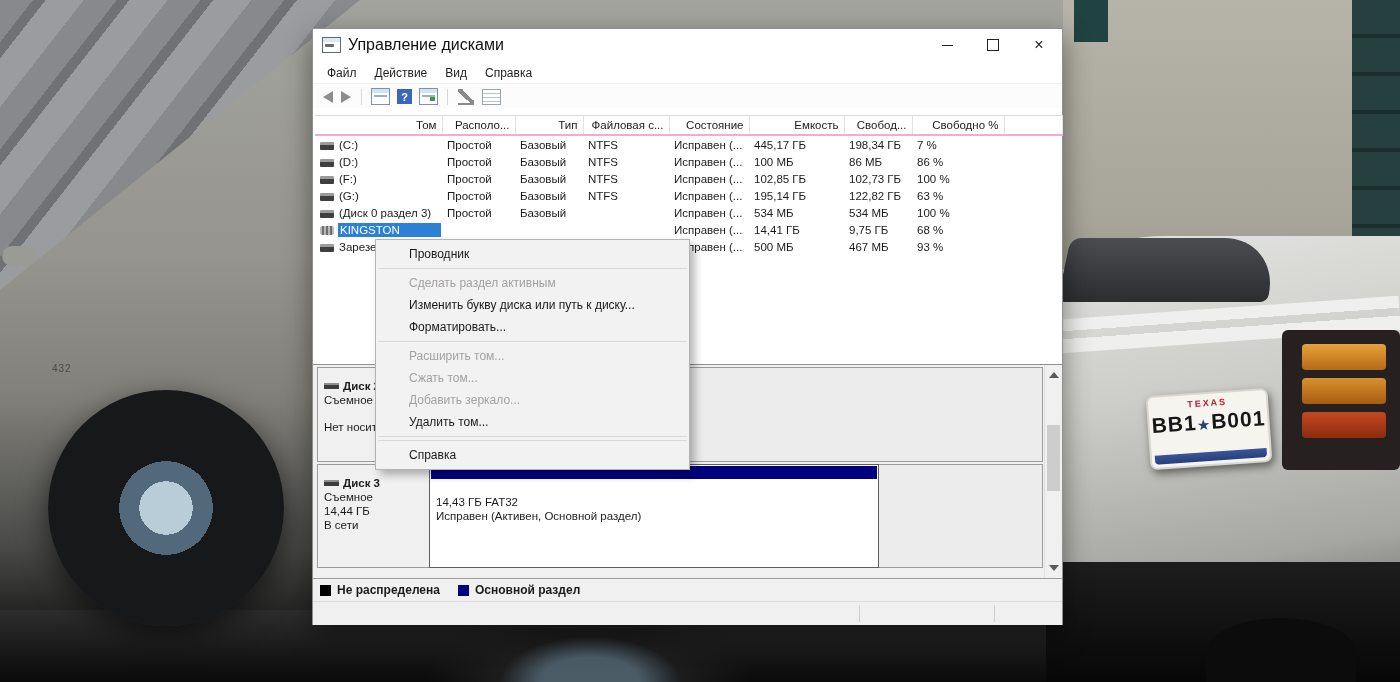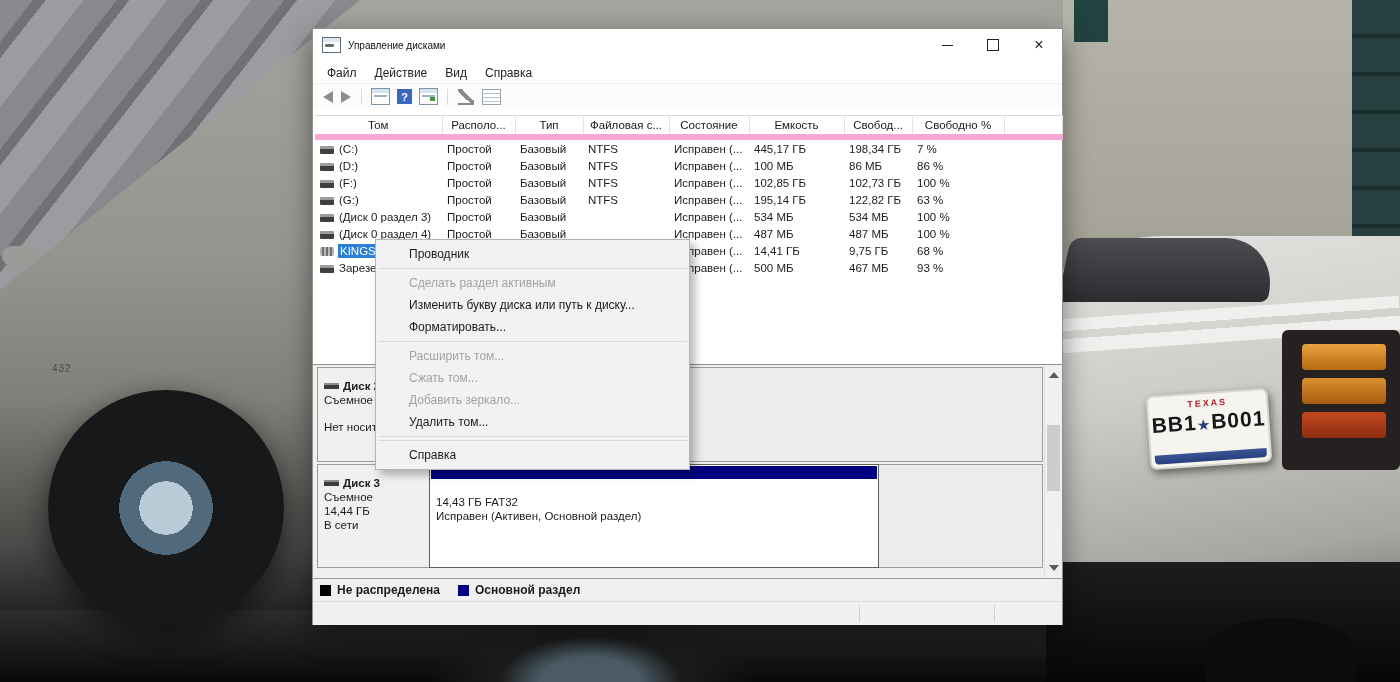--- a/index.html
+++ b/index.html
@@ -64,21 +64,21 @@
       background:radial-gradient(ellipse at 50% 100%,#4a5b66 0 22%,#1c1c1c 40%,transparent 72%);}
 
   
   #win{position:absolute;left:312px;top:28px;width:751px;height:597px;background:#ffffff;
       border:1px solid #8f8f8f;box-sizing:border-box;box-shadow:0 10px 26px rgba(0,0,0,.45);z-index:10;}
 
   .titlebar{height:32px;display:flex;align-items:center;background:#fff;}
   .app-icon{width:17px;height:14px;margin-left:9px;border:1px solid #5a6a7a;background:
       linear-gradient(#dfe8f0 0 4px,#fff 4px);position:relative;}
   .app-icon::after{content:"";position:absolute;left:2px;top:6px;width:9px;height:3px;background:#6a6a6a;border-radius:1px;}
-  .title-text{font-size:10px;color:#111;margin-left:7px;}
+  .title-text{font-size:16px;color:#111;margin-left:7px;}
   .win-controls{margin-left:auto;display:flex;height:100%;}
   .ctrl{width:46px;height:100%;display:flex;align-items:center;justify-content:center;}
   .minbar{width:11px;height:1px;background:#222;}
   .maxbox{width:10px;height:10px;border:1px solid #222;}
   .closex{font-size:16px;color:#222;line-height:1;}
 
   .menubar{height:22px;display:flex;align-items:flex-end;font-size:12px;color:#222;background:#fff;padding-left:5px;}
   .menubar .mitem{padding:3px 9px;}
 
   .toolbar{height:25px;display:flex;align-items:center;background:#fcfcfc;
@@ -94,22 +94,22 @@
   .tb-help{width:15px;height:15px;background:#3a66c0;color:#fff;font-size:11px;font-weight:bold;
       display:flex;align-items:center;justify-content:center;margin:0 4px;}
   .tb-tool{width:16px;height:14px;margin:0 4px;background:
       linear-gradient(45deg,transparent 40%,#8b8b8b 40% 60%,transparent 60%);border-bottom:2px solid #8b8b8b;}
   .tb-props{width:17px;height:14px;border:1px solid #9aa4ad;margin:0 4px;background:
       repeating-linear-gradient(180deg,#fff 0 3px,#b9c4cc 3px 4px);}
 
   
   .listpane{position:absolute;left:0;top:79px;width:749px;height:256px;background:#fff;}
   table.vt{border-collapse:collapse;table-layout:fixed;width:747px;margin:7px 0 0 2px;font-size:11.5px;color:#1b1b1b;}
-  table.vt th{font-weight:normal;text-align:center;padding:1px 5px;height:16px;
-      border-top:1px solid #d9d9d9;border-bottom:6px solid #f9a8d4;border-right:1px solid #e2e2e2;
+  table.vt th{font-weight:normal;text-align:right;padding:1px 5px;height:16px;
+      border-top:1px solid #d9d9d9;border-bottom:2px solid #f9a8d4;border-right:1px solid #e2e2e2;
       white-space:nowrap;overflow:hidden;background:#fff;}
   table.vt td{padding:0 5px;height:17px;white-space:nowrap;overflow:hidden;}
   .ico-vol{display:inline-block;width:14px;height:8px;border-radius:1px;margin-right:5px;vertical-align:-1px;
       background:linear-gradient(#9b9b9b 0 3px,#3f3f3f 3px);}
   .ico-rem{display:inline-block;width:14px;height:9px;margin-right:4px;vertical-align:-1px;
       background:repeating-linear-gradient(90deg,#b9b9b9 0 2px,#6f6f6f 2px 4px);border-radius:2px;}
   .selhl{display:inline-block;background:#2e80d6;color:#fff;min-width:99px;padding:1px 2px;}
 
   
   .graphpane{position:absolute;left:0;top:335px;width:749px;height:214px;background:#f0f0f0;
@@ -308,31 +308,20 @@
         <td>Простой</td>
         <td>Базовый</td>
         <td></td>
         <td>Исправен (...</td>
         <td>534 МБ</td>
         <td>534 МБ</td>
         <td>100 %</td>
             <td></td>
       </tr>
       <tr>
-        <td><span class="ico-vol"></span><span>(Диск 0 раздел 4)</span></td>
-        <td>Простой</td>
-        <td>Базовый</td>
-        <td></td>
-        <td>Исправен (...</td>
-        <td>487 МБ</td>
-        <td>487 МБ</td>
-        <td>100 %</td>
-            <td></td>
-      </tr>
-      <tr>
         <td><span class="ico-rem"></span><span class="selhl">KINGSTON</span></td>
         <td></td>
         <td></td>
         <td></td>
         <td>Исправен (...</td>
         <td>14,41 ГБ</td>
         <td>9,75 ГБ</td>
         <td>68 %</td>
             <td></td>
       </tr>

